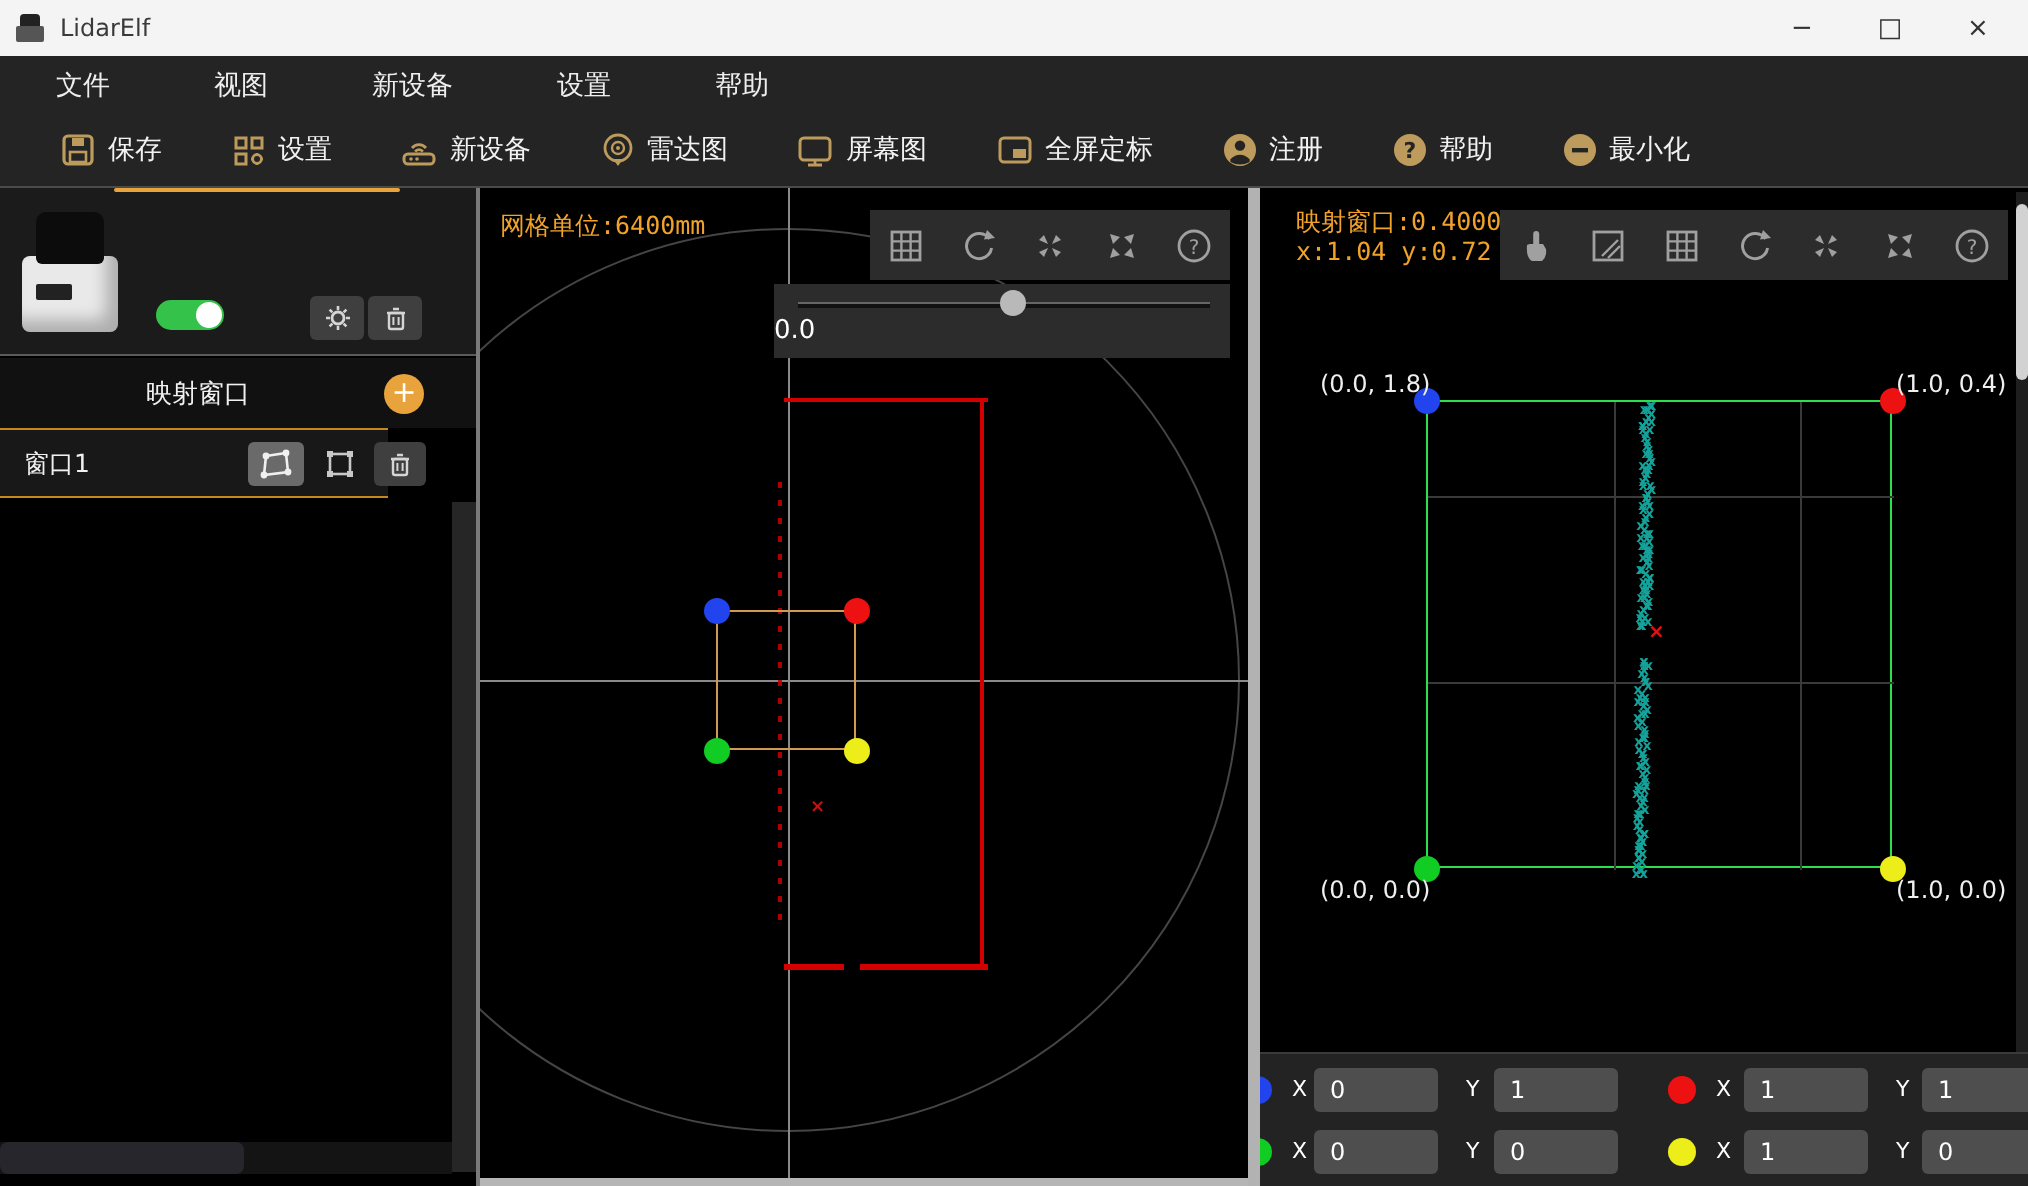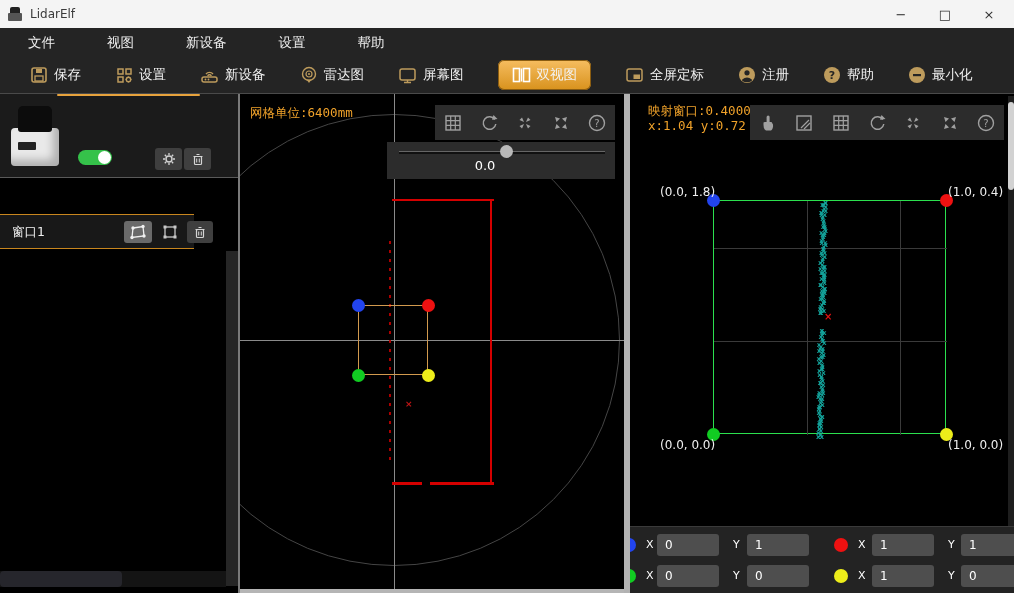--- a/index.html
+++ b/index.html
@@ -93,21 +93,21 @@
   .mini-x { position:absolute; left:165px; top:305px; color:#c01515; font-size:9px; font-weight:bold; }
   .grid-label { position:absolute; left:10px; top:11px; color:#f0a22a; font-size:12.5px;
                 font-family:"DejaVu Sans Mono", monospace; }
   .panel-tools { position:absolute; background:#2c2c2c; display:flex; align-items:center;
                  justify-content:space-around; }
   .mid .panel-tools { left:195px; top:11px; width:180px; height:35px; }
   .slider-panel { position:absolute; left:147px; top:48px; width:228px; height:37px; background:#2c2c2c; }
   .slider-track { position:absolute; left:12px; top:9px; width:206px; height:3px; background:#111;
                   border-top:1px solid #666; }
   .slider-handle { position:absolute; left:113px; top:3px; width:13px; height:13px; border-radius:50%; background:#b9b9b9; }
-  .slider-value { position:absolute; left:0; top:16px; width:196px; text-align:center; color:#fff; font-size:13px; }
+  .slider-value { position:absolute; left:0; top:16px; width:196px; text-align:left; color:#fff; font-size:13px; }
   .mid-bscroll { position:absolute; left:0; top:495px; width:384px; height:5px; background:#b5b5b5; }
 
   
   .rightp { position:absolute; left:630px; top:0; width:384px; height:500px; background:#000; overflow:hidden; }
   .r-label1 { position:absolute; left:18px; top:9px; color:#f0a22a; font-size:12.5px; font-family:"DejaVu Sans Mono", monospace; }
   .r-label2 { position:absolute; left:18px; top:24px; color:#f0a22a; font-size:12.5px; font-family:"DejaVu Sans Mono", monospace; }
   .rightp .panel-tools { left:120px; top:11px; width:254px; height:35px; }
   .cal-square { position:absolute; left:83px; top:106px; width:233px; height:234px; border:1px solid #2be04e; }
   .gridline { position:absolute; background:#3a3a3a; }
   .gl-v1 { left:93px; top:0; width:1px; height:234px; }
@@ -196,28 +196,20 @@
         </svg>
       <span>雷达图</span>
     </div>
     <div class="tb-item">
       <svg width="19" height="18" viewBox="0 0 19 18">
           <rect x="2" y="3" width="15" height="11" rx="2" fill="none" stroke="#bd9b5c" stroke-width="1.5"></rect>
           <path d="M9.5 14v2.5M6 16.5h7" stroke="#bd9b5c" stroke-width="1.4"></path>
         </svg>
       <span>屏幕图</span>
     </div>
-    <div class="tb-item active">
-      <svg width="19" height="16" viewBox="0 0 19 16">
-          <rect x="1.5" y="1.5" width="6" height="13" fill="none" stroke="#fff" stroke-width="1.6"></rect>
-          <rect x="11.5" y="1.5" width="6" height="13" fill="none" stroke="#fff" stroke-width="1.6"></rect>
-          <path d="M9.5 1.5v13" stroke="#fff" stroke-width="1.3"></path>
-        </svg>
-      <span>双视图</span>
-    </div>
     <div class="tb-item">
       <svg width="19" height="18" viewBox="0 0 19 18">
           <rect x="2" y="3" width="15" height="12" rx="2" fill="none" stroke="#bd9b5c" stroke-width="1.5"></rect>
           <rect x="8.5" y="8.5" width="6.5" height="4.5" fill="#bd9b5c"></rect>
         </svg>
       <span>全屏定标</span>
     </div>
     <div class="tb-item">
       <svg width="18" height="18" viewBox="0 0 18 18">
           <circle cx="9" cy="9" r="8" fill="#bd9b5c"></circle>
@@ -263,20 +255,24 @@
         </div>
         <div class="icon-btn trash1">
           <svg width="14" height="14" viewBox="0 0 14 14">
               <rect x="3.5" y="4.5" width="7" height="8" rx="1" fill="none" stroke="#d5d5d5" stroke-width="1.2"></rect>
               <path d="M2.5 4.5h9M5.5 2.5h3" stroke="#d5d5d5" stroke-width="1.2"></path>
               <path d="M5.7 6.5v4M8.3 6.5v4" stroke="#d5d5d5" stroke-width="1"></path>
             </svg>
         </div>
       </div>
 
+      <div class="map-header">
+        <span class="map-title">映射窗口</span>
+        <div class="add-btn">+</div>
+      </div>
 
       <div class="win-row">
         <span class="win-label">窗口1</span>
         <div class="win-btn sel">
           <svg width="18" height="18" viewBox="0 0 18 18">
               <polygon points="4,5 14,3.5 15,13 3,14.5" fill="none" stroke="#f0f0f0" stroke-width="1.3"></polygon>
               <circle cx="4" cy="5" r="1.7" fill="#f0f0f0"></circle>
               <circle cx="14" cy="3.5" r="1.7" fill="#f0f0f0"></circle>
               <circle cx="15" cy="13" r="1.7" fill="#f0f0f0"></circle>
               <circle cx="3" cy="14.5" r="1.7" fill="#f0f0f0"></circle>

